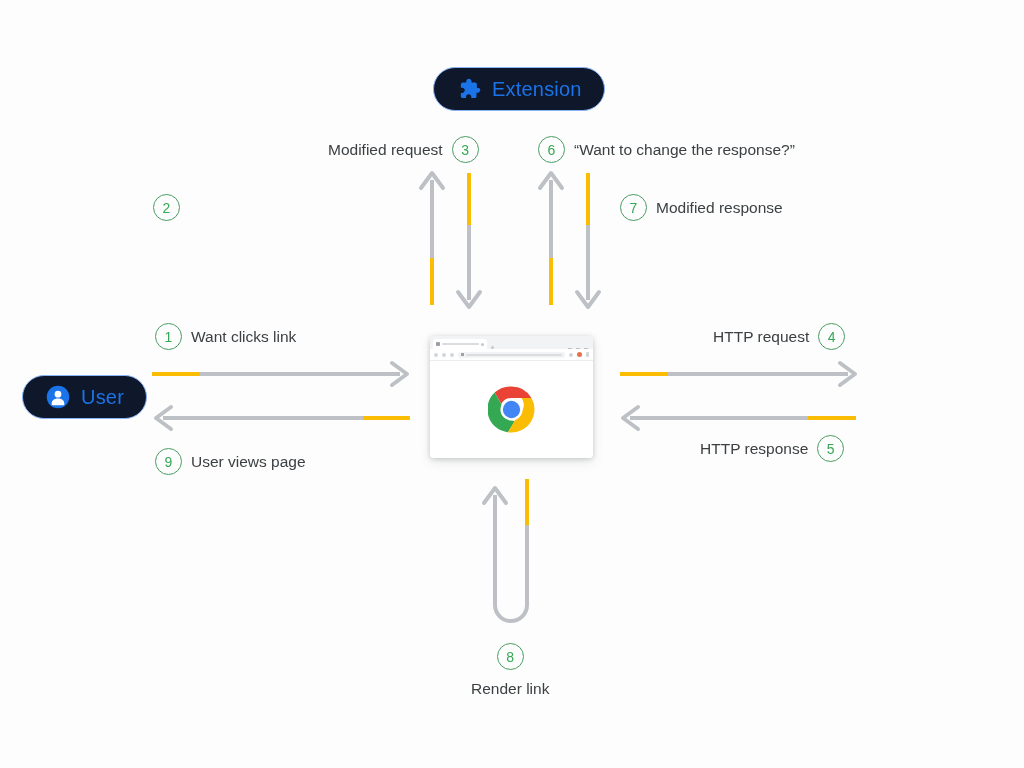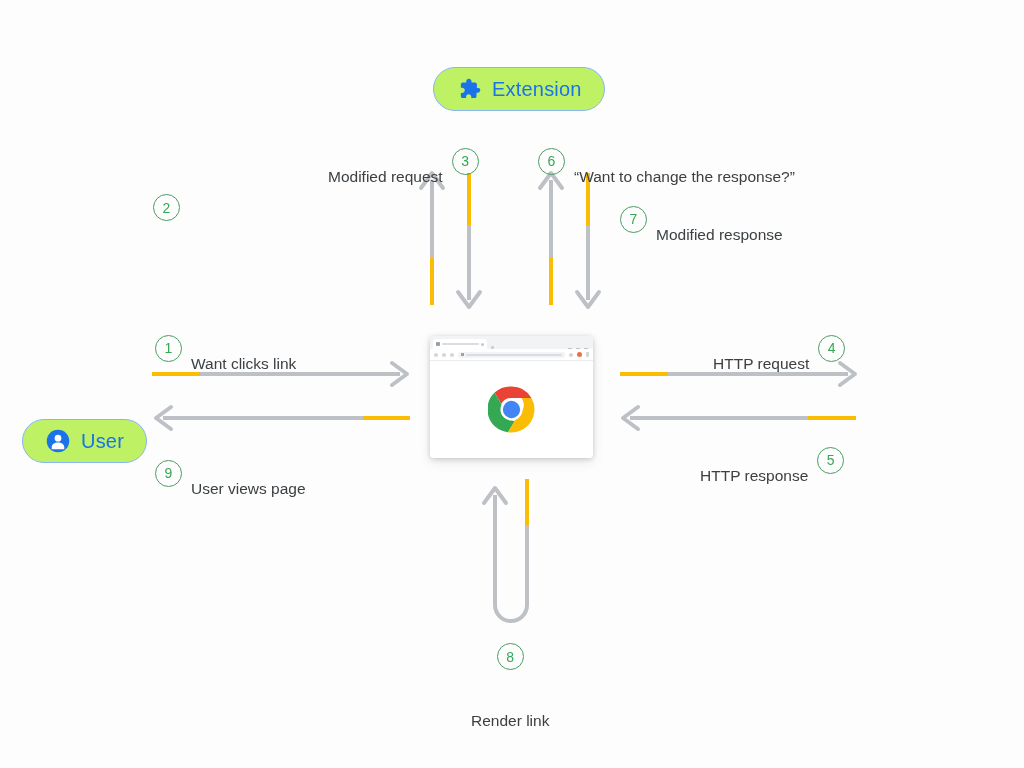--- a/index.html
+++ b/index.html
@@ -18,42 +18,42 @@
     width: 1024px;
     height: 768px;
   }
 
   
   .pill {
     position: absolute;
     display: flex;
     align-items: center;
     gap: 10px;
-    background: #bef264;
+    background: #0f172a;
     border: 1.6px solid #8ab4f8;
     border-radius: 999px;
     box-sizing: border-box;
     padding: 0 22px;
     height: 44px;
   }
   .pill .pill-label {
     color: #1a73e8;
     font-size: 20px;
     letter-spacing: .2px;
     white-space: nowrap;
   }
   .pill .pill-icon {
     width: 26px;
     height: 26px;
     display: block;
     flex: 0 0 auto;
   }
 
   #pill-extension { left: 433px; top: 67px; }
-  #pill-user      { left: 22px;  top: 375px; margin-top: 44px; }
+  #pill-user      { left: 22px;  top: 375px; }
   #pill-server    { left: 866px; top: 375px; }
 
   
   .step {
     position: absolute;
     display: flex;
     align-items: center;
     gap: 9px;
     white-space: nowrap;
   }
@@ -66,21 +66,20 @@
     font-size: 14px;
     display: flex;
     align-items: center;
     justify-content: center;
     box-sizing: border-box;
     flex: 0 0 auto;
   }
   .step-text {
     color: #3c4043;
     font-size: 15.5px;
-    margin-top: 32px;
   }
 
   
   #step-1 { left: 155px; top: 323px; }
   #step-9 { left: 155px; top: 448px; }
   #step-6 { left: 538px; top: 136px; }
   #step-7 { left: 620px; top: 194px; }
   #step-8 {
     left: 471px;
     top: 643px;

